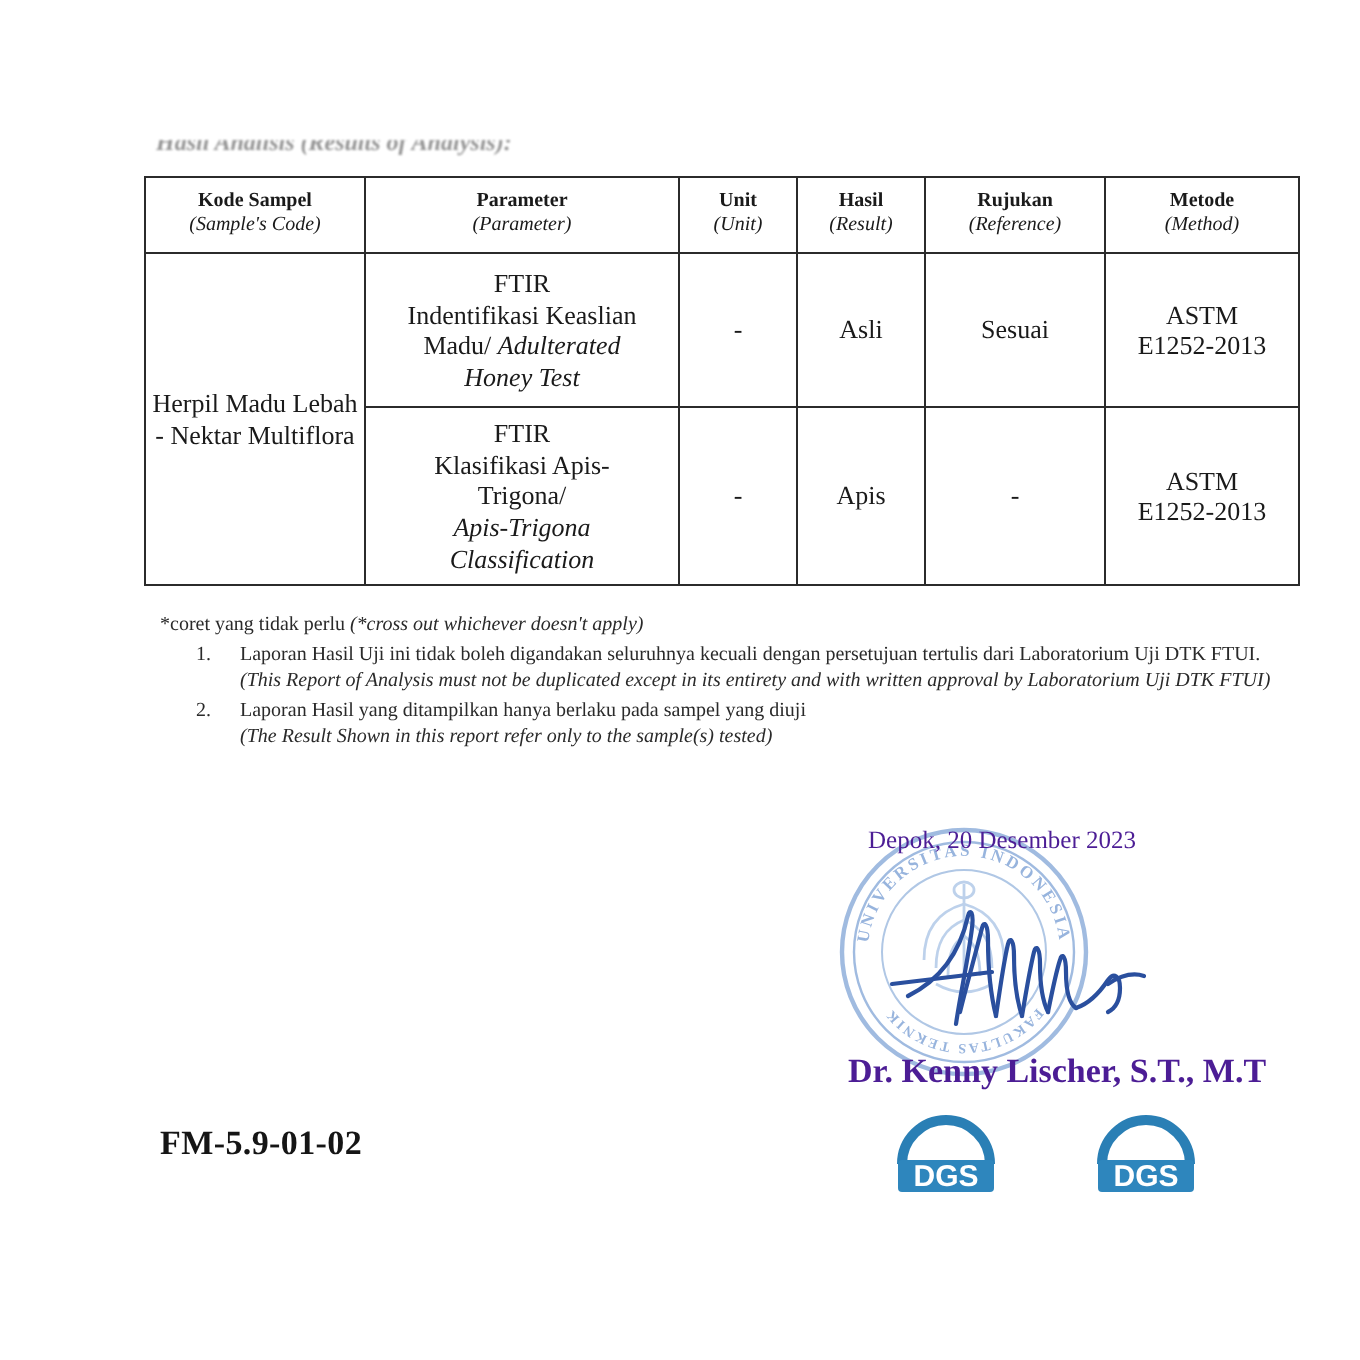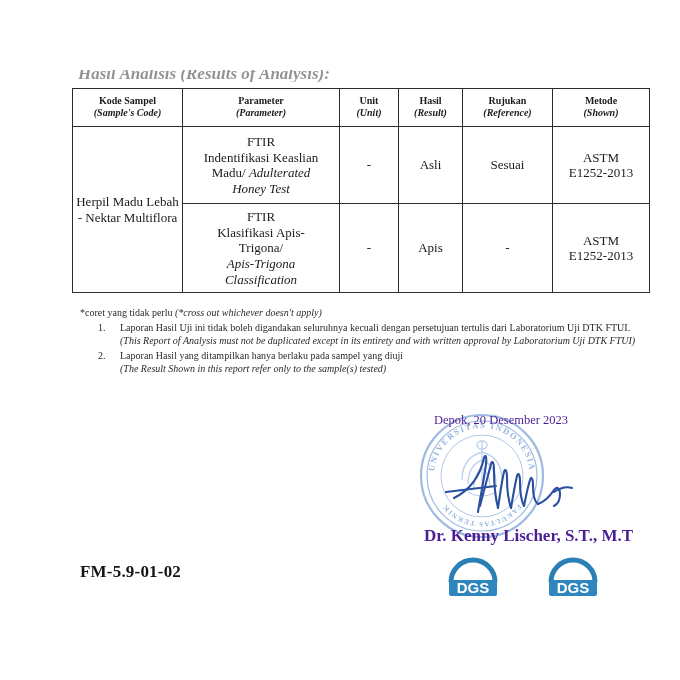--- a/index.html
+++ b/index.html
@@ -22,21 +22,21 @@
   }
 
   
   .clipped-heading {
     position: absolute;
     left: 78px;
     top: 70px;
     width: 300px;
     height: 12px;
     overflow: hidden;
-    font-size: 17px;
+    font-size: 12px;
     font-weight: bold;
     font-style: italic;
     color: #3a3a3a;
     opacity: .55;
     filter: blur(0.4px);
     white-space: nowrap;
   }
   .clipped-heading span { display: block; margin-top: -6px; }
 
   
@@ -60,21 +60,21 @@
     line-height: 1.22;
   }
   table.report th {
     font-weight: bold;
     font-size: 10px;
     padding: 6px 2px 7px;
   }
   table.report th .en {
     display: block;
     font-style: italic;
-    font-weight: bold;
+    font-weight: normal;
   }
   table.report td {
     font-size: 13px;
   }
   td.sample-cell { font-size: 13px; }
   .it { font-style: italic; }
 
   .col-code  { width: 110px; }
   .col-param { width: 157px; }
   .col-unit  { width: 59px;  }
@@ -218,21 +218,21 @@
           <th>
             <span>Hasil</span>
             <span class="en">(Result)</span>
           </th>
           <th>
             <span>Rujukan</span>
             <span class="en">(Reference)</span>
           </th>
           <th>
             <span>Metode</span>
-            <span class="en">(Shown)</span>
+            <span class="en">(Method)</span>
           </th>
         </tr>
       </thead>
       <tbody>
         <tr class="row1">
           <td class="sample-cell" rowspan="2">Herpil Madu Lebah - Nektar Multiflora</td>
           <td>
             <span>FTIR</span><br>
             <span>Indentifikasi Keaslian</span><br>
             <span>Madu/</span>

